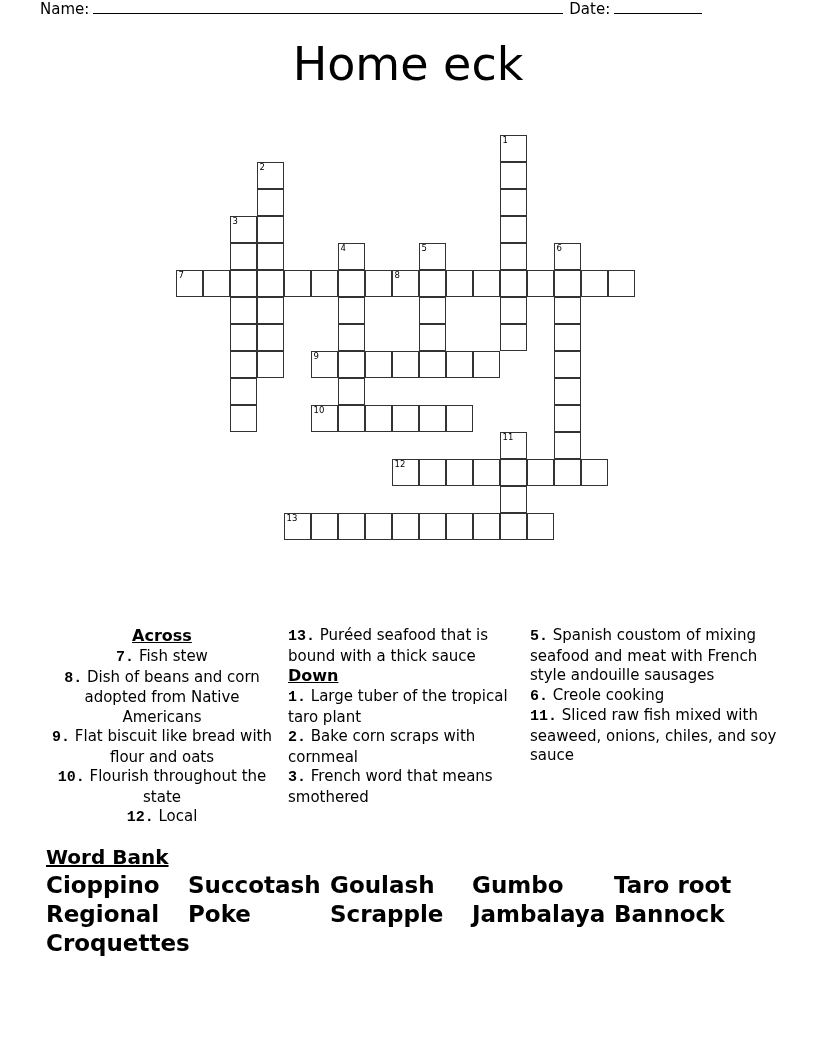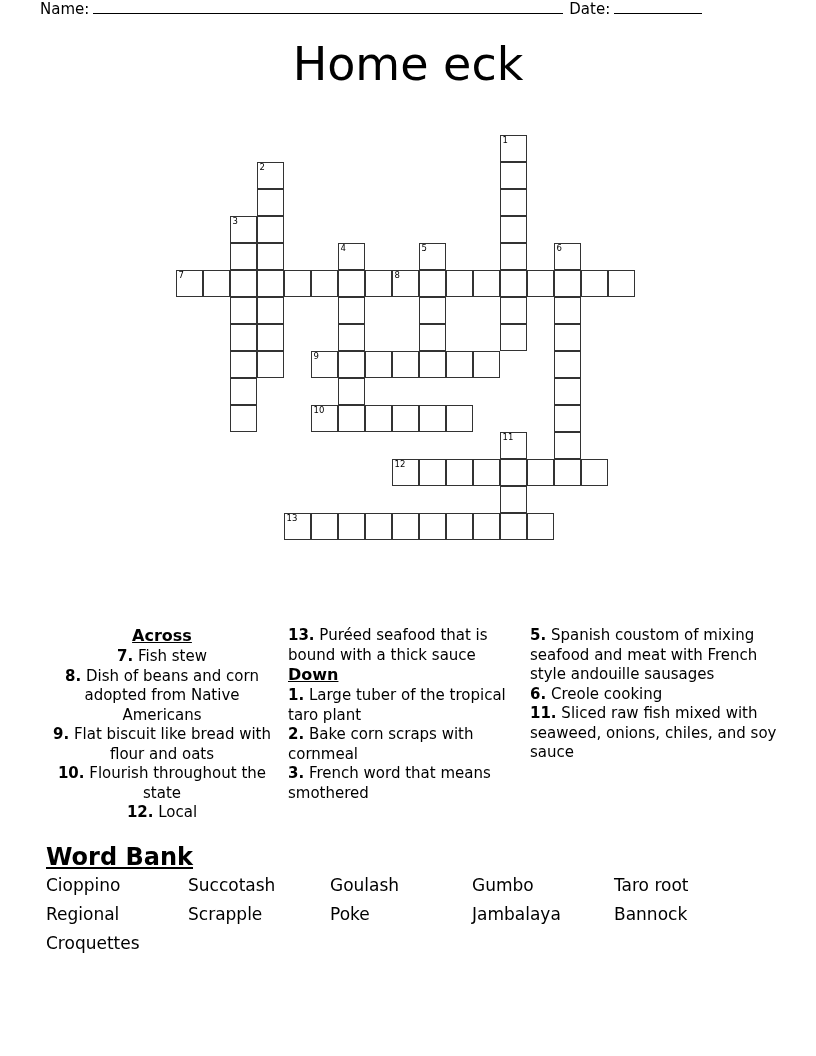--- a/index.html
+++ b/index.html
@@ -78,40 +78,41 @@
     font-weight: bold;
     text-decoration: underline;
     line-height: 20px;
     margin: 0 0 1px 0;
   }
   .clue {
     font-size: 15px;
     line-height: 19.5px;
     margin: 0;
   }
-  .clue .n { font-weight: bold; }
+  .clue .n { font-weight: bold; font-family: Liberation Mono, monospace; }
 
   
   .wordbank {
     position: absolute;
     left: 46px; top: 845px; width: 740px;
   }
   .wb-head {
-    font-size: 24px; font-weight: bold; text-decoration: underline;
+    font-size: 20px; font-weight: bold; text-decoration: underline;
     line-height: 24px; margin-bottom: 2px;
   }
   .wb-grid {
     display: grid;
     grid-template-columns: 142px 142px 142px 142px 180px;
     row-gap: 0px;
   }
   .wb-item {
-    font-size: 17px;
+    font-size: 23px;
     line-height: 29px;
     white-space: nowrap;
+    font-weight: bold;
   }
 </style>
 </head>
 <body>
 
 <div class="namebar">
   <span class="lbl">Name:</span>
   <span class="rule-long"></span>
   <span class="lbl">Date:</span>
   <span class="rule-short"></span>
@@ -260,21 +261,21 @@
 
 <div class="wordbank">
   <div class="wb-head">Word Bank</div>
   <div class="wb-grid">
     <div class="wb-item">Cioppino</div>
     <div class="wb-item">Succotash</div>
     <div class="wb-item">Goulash</div>
     <div class="wb-item">Gumbo</div>
     <div class="wb-item">Taro root</div>
     <div class="wb-item">Regional</div>
+    <div class="wb-item">Poke</div>
     <div class="wb-item">Scrapple</div>
-    <div class="wb-item">Poke</div>
     <div class="wb-item">Jambalaya</div>
     <div class="wb-item">Bannock</div>
     <div class="wb-item">Croquettes</div>
     <div class="wb-item"></div>
     <div class="wb-item"></div>
   </div>
 </div>
 
 </body></html>

